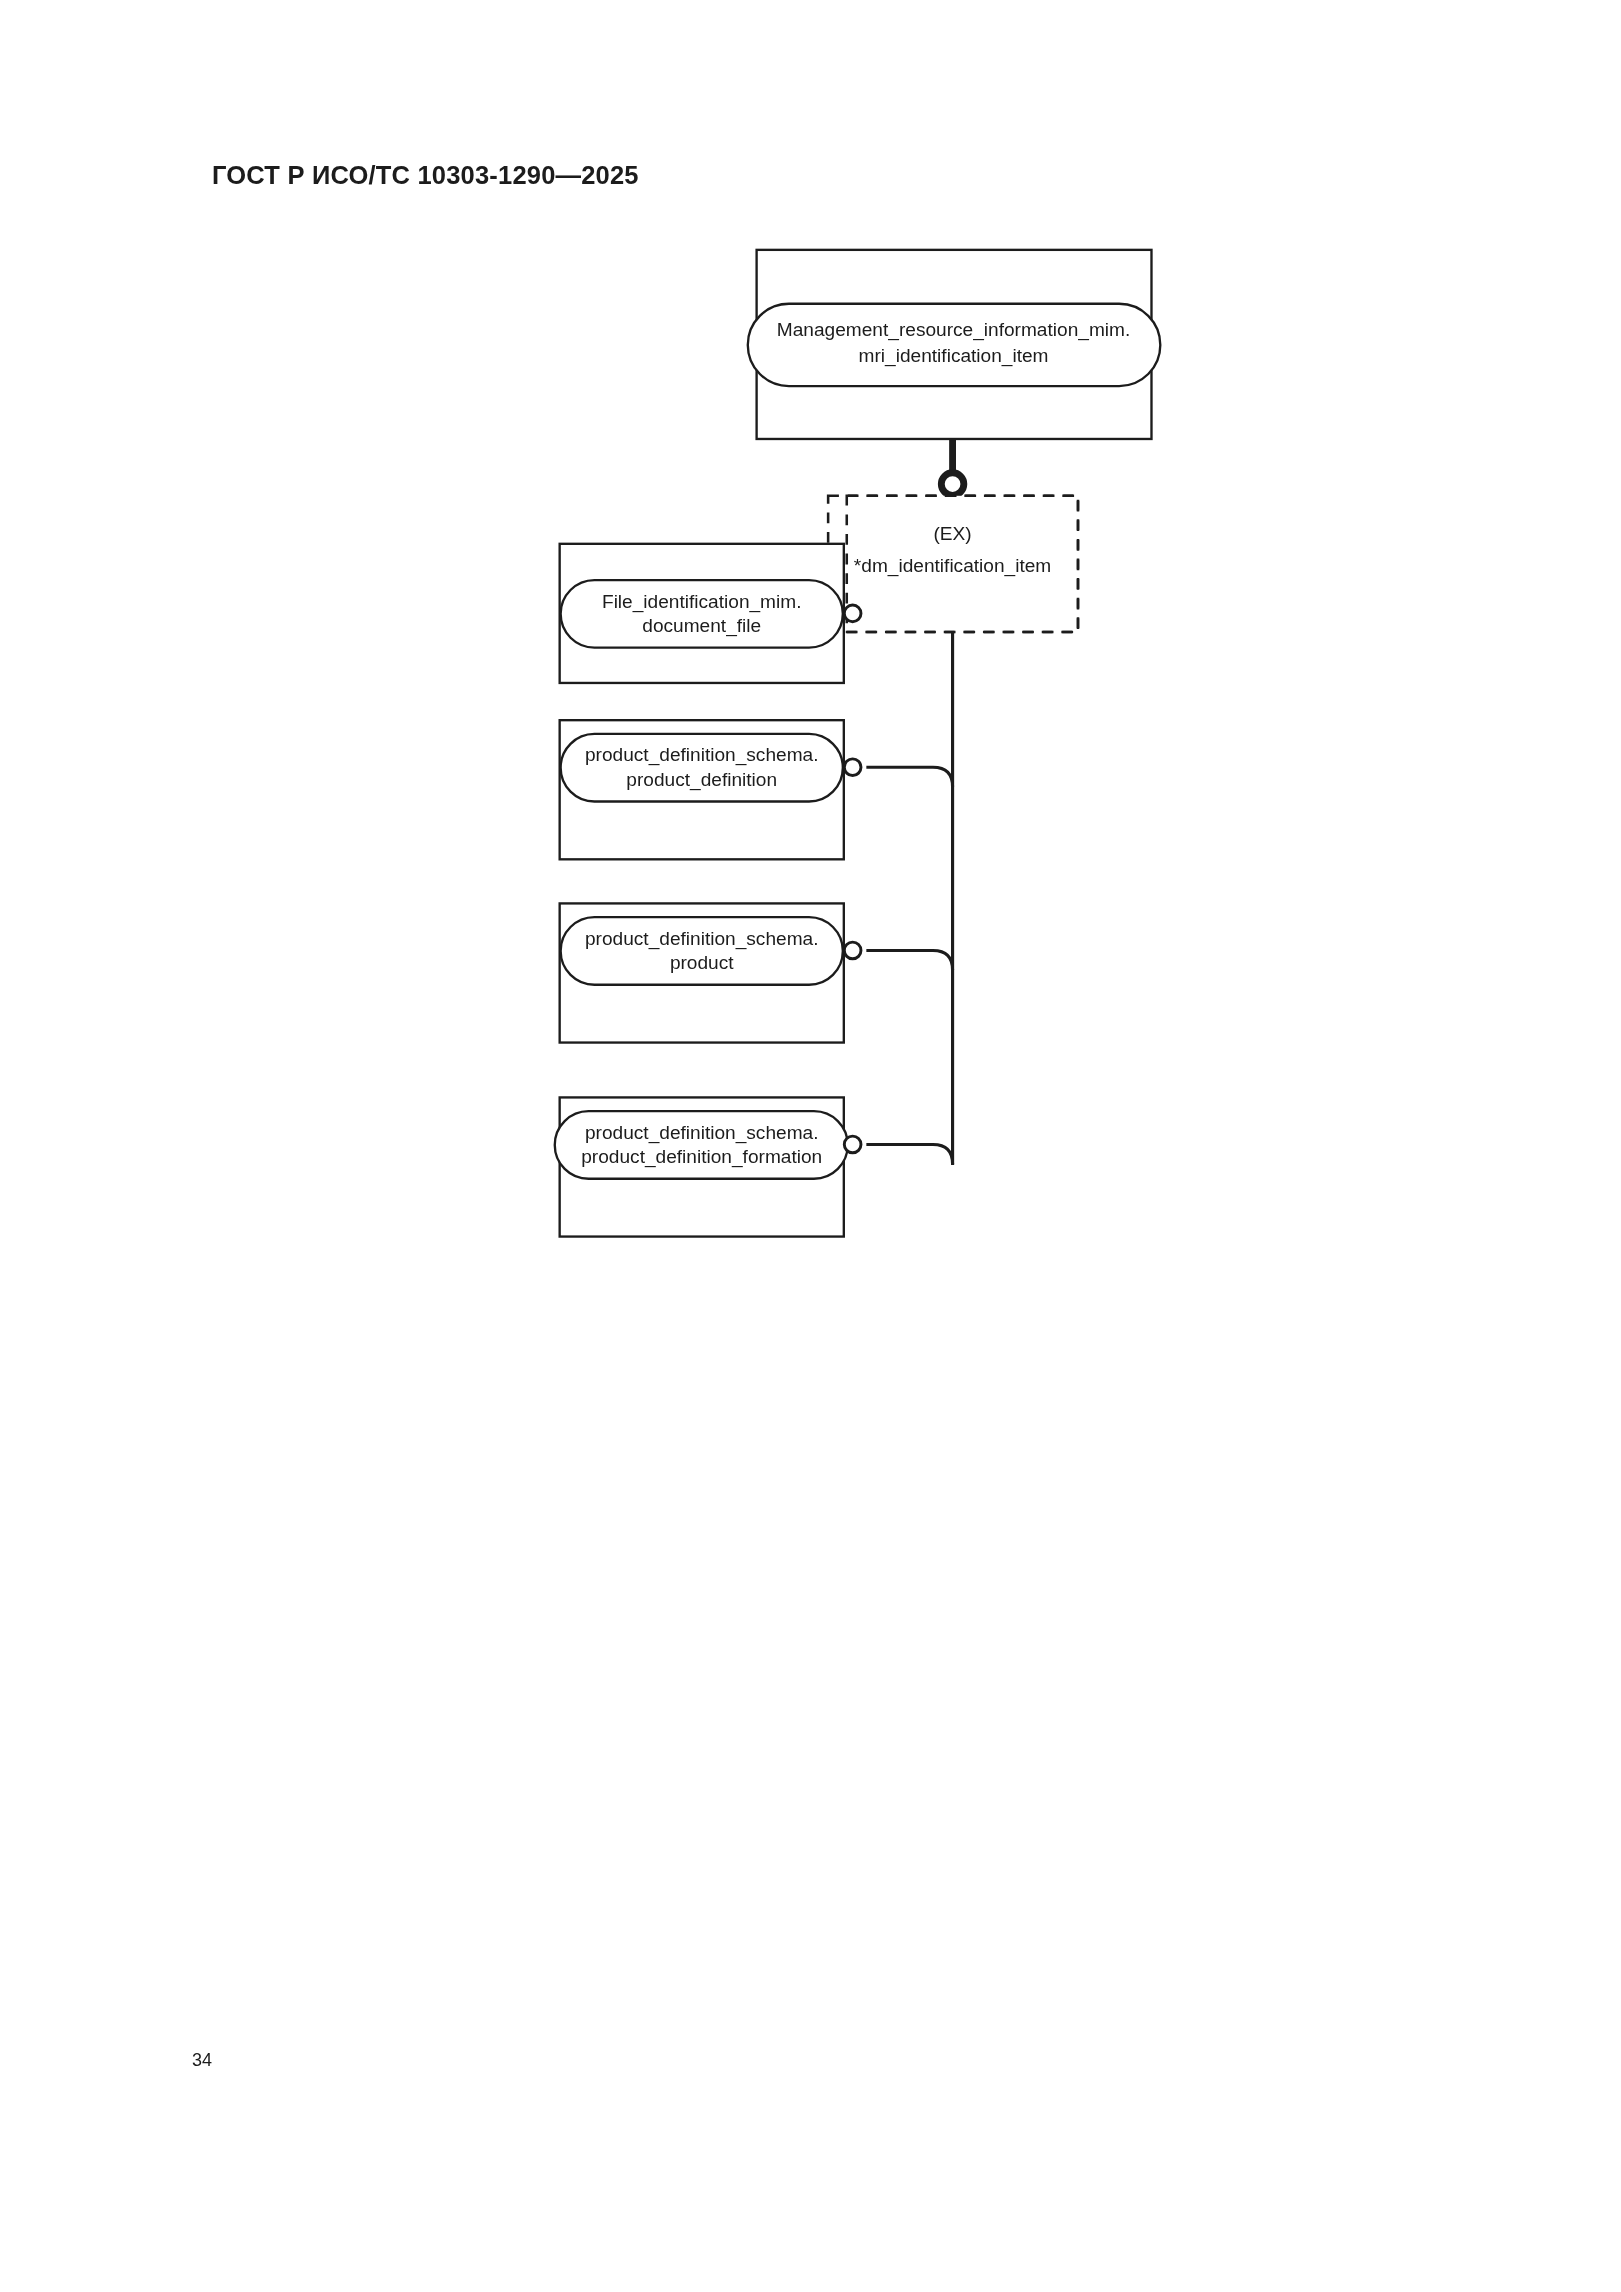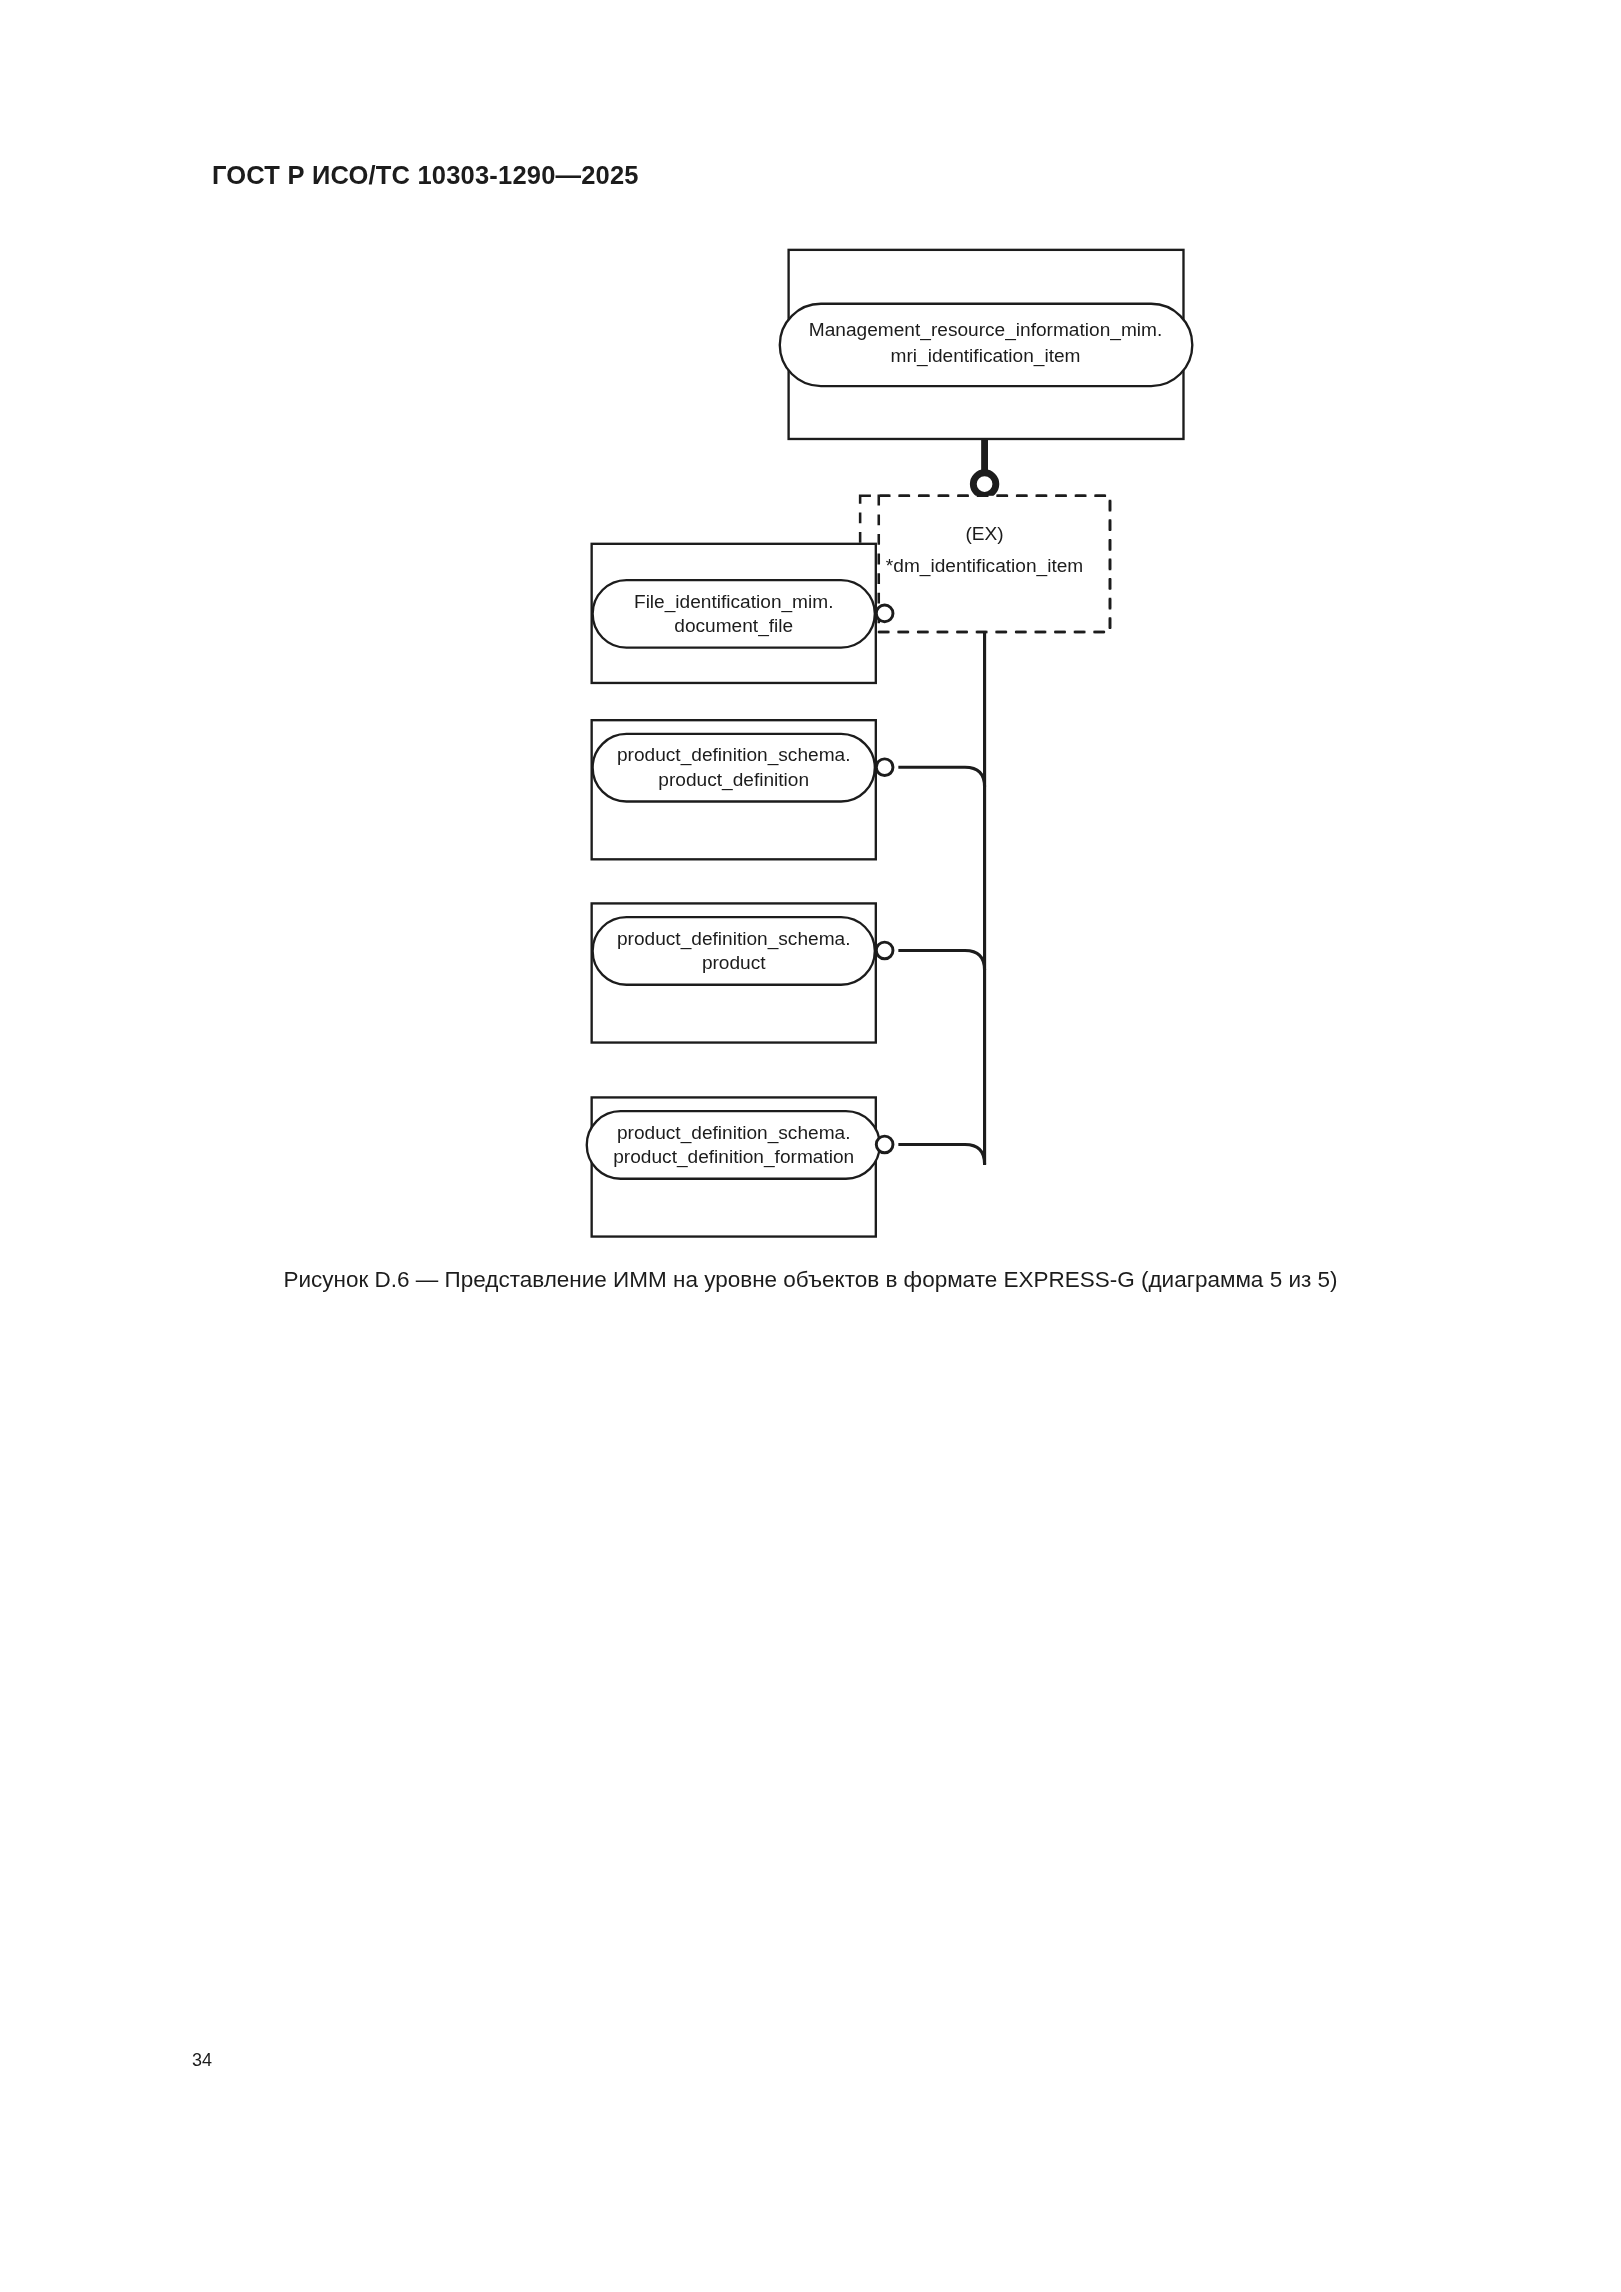--- a/index.html
+++ b/index.html
@@ -21,21 +21,21 @@
     font-weight:bold;
     letter-spacing:0.2px;
     white-space:nowrap;
     margin-left:20px;
   }
 
   
   .figure{
     position:absolute;
     left:0; top:0;
-    width:1483px; height:1264px;padding-left:32px;
+    width:1483px; height:1264px;
   }
   .figure svg{display:block;}
 
   
   .fig-caption{
     position:absolute;
     left:0; top:1267px;
     width:1621px;
     text-align:center;
     font-size:22.5px;
@@ -136,18 +136,17 @@
         <rect x="571" y="1120" width="290" height="142" fill="#ffffff" stroke="#1c1c1c" stroke-width="2.4"></rect>
         <rect x="566" y="1134" width="299" height="69" rx="34.5" ry="34.5" fill="#ffffff" stroke="#1c1c1c" stroke-width="2.4"></rect>
         <text class="ent-text" x="716" y="1162" text-anchor="middle">product_definition_schema.</text>
         <text class="ent-text" x="716" y="1187" text-anchor="middle">product_definition_formation</text>
         <circle cx="870" cy="1168" r="8.5" fill="#ffffff" stroke="#1c1c1c" stroke-width="3"></circle>
       </g>
 
     </svg>
   </div>
 
-  <div class="fig-caption">Рисунок D.6 — Представление ИММ на уровне объектов в формате EXPRESS-G (диаграмма 5 из 5)</div>
 
   <div class="page-number">34</div>
 
 </div>
 
 
 </body></html>

